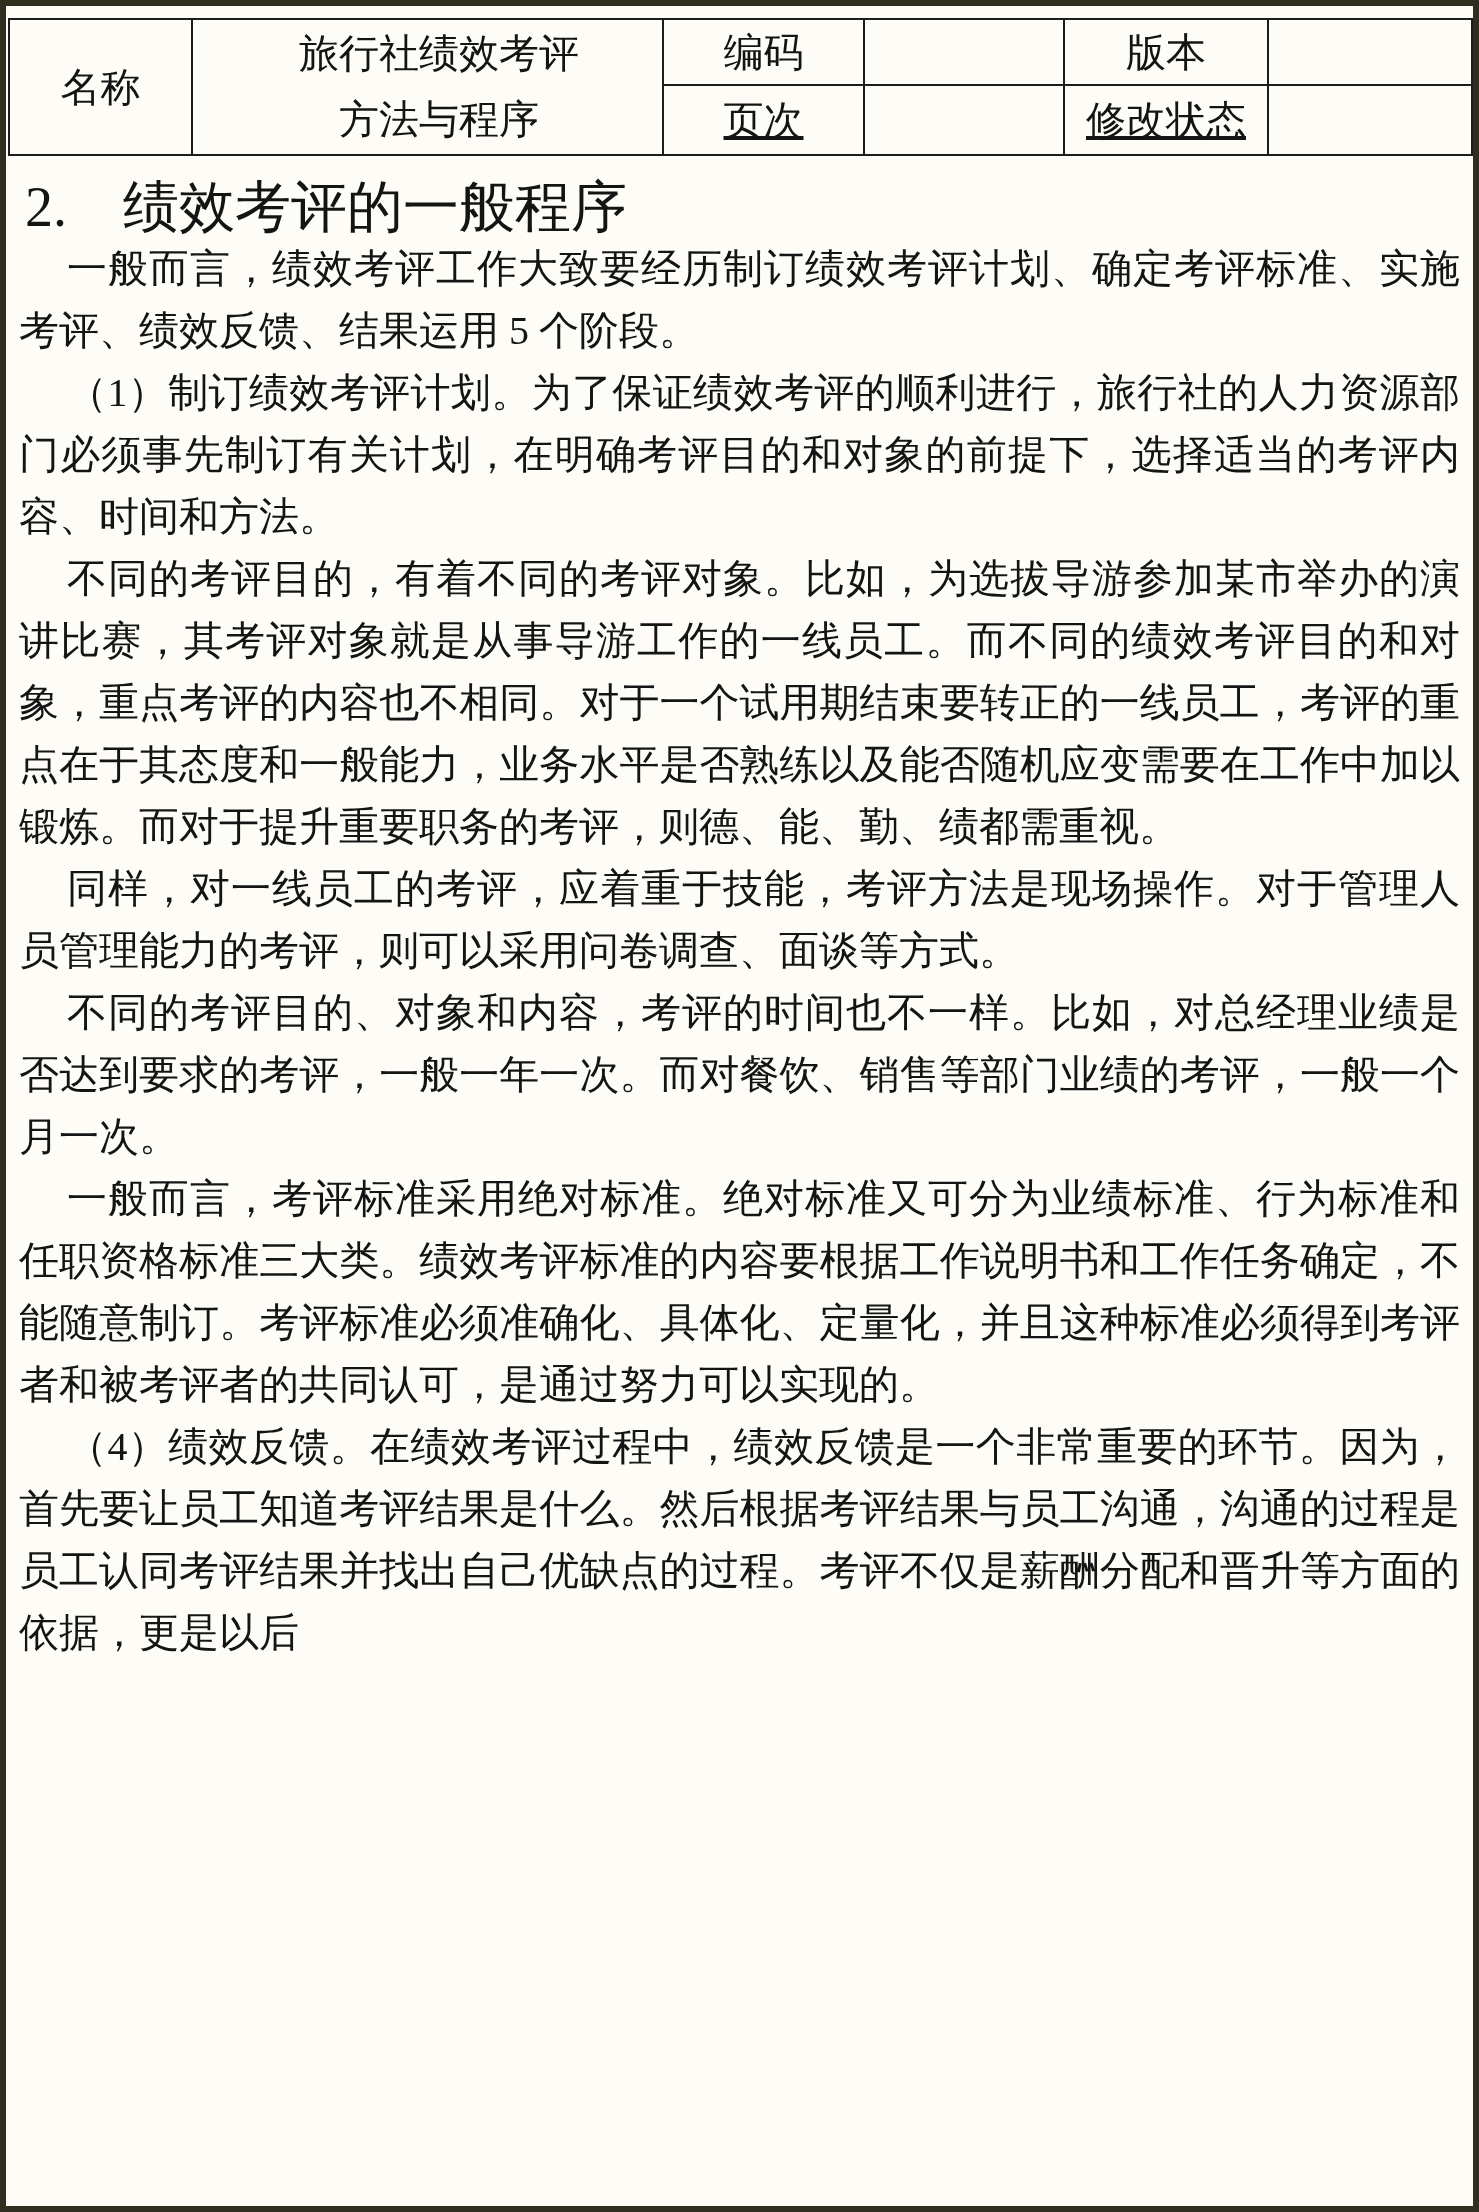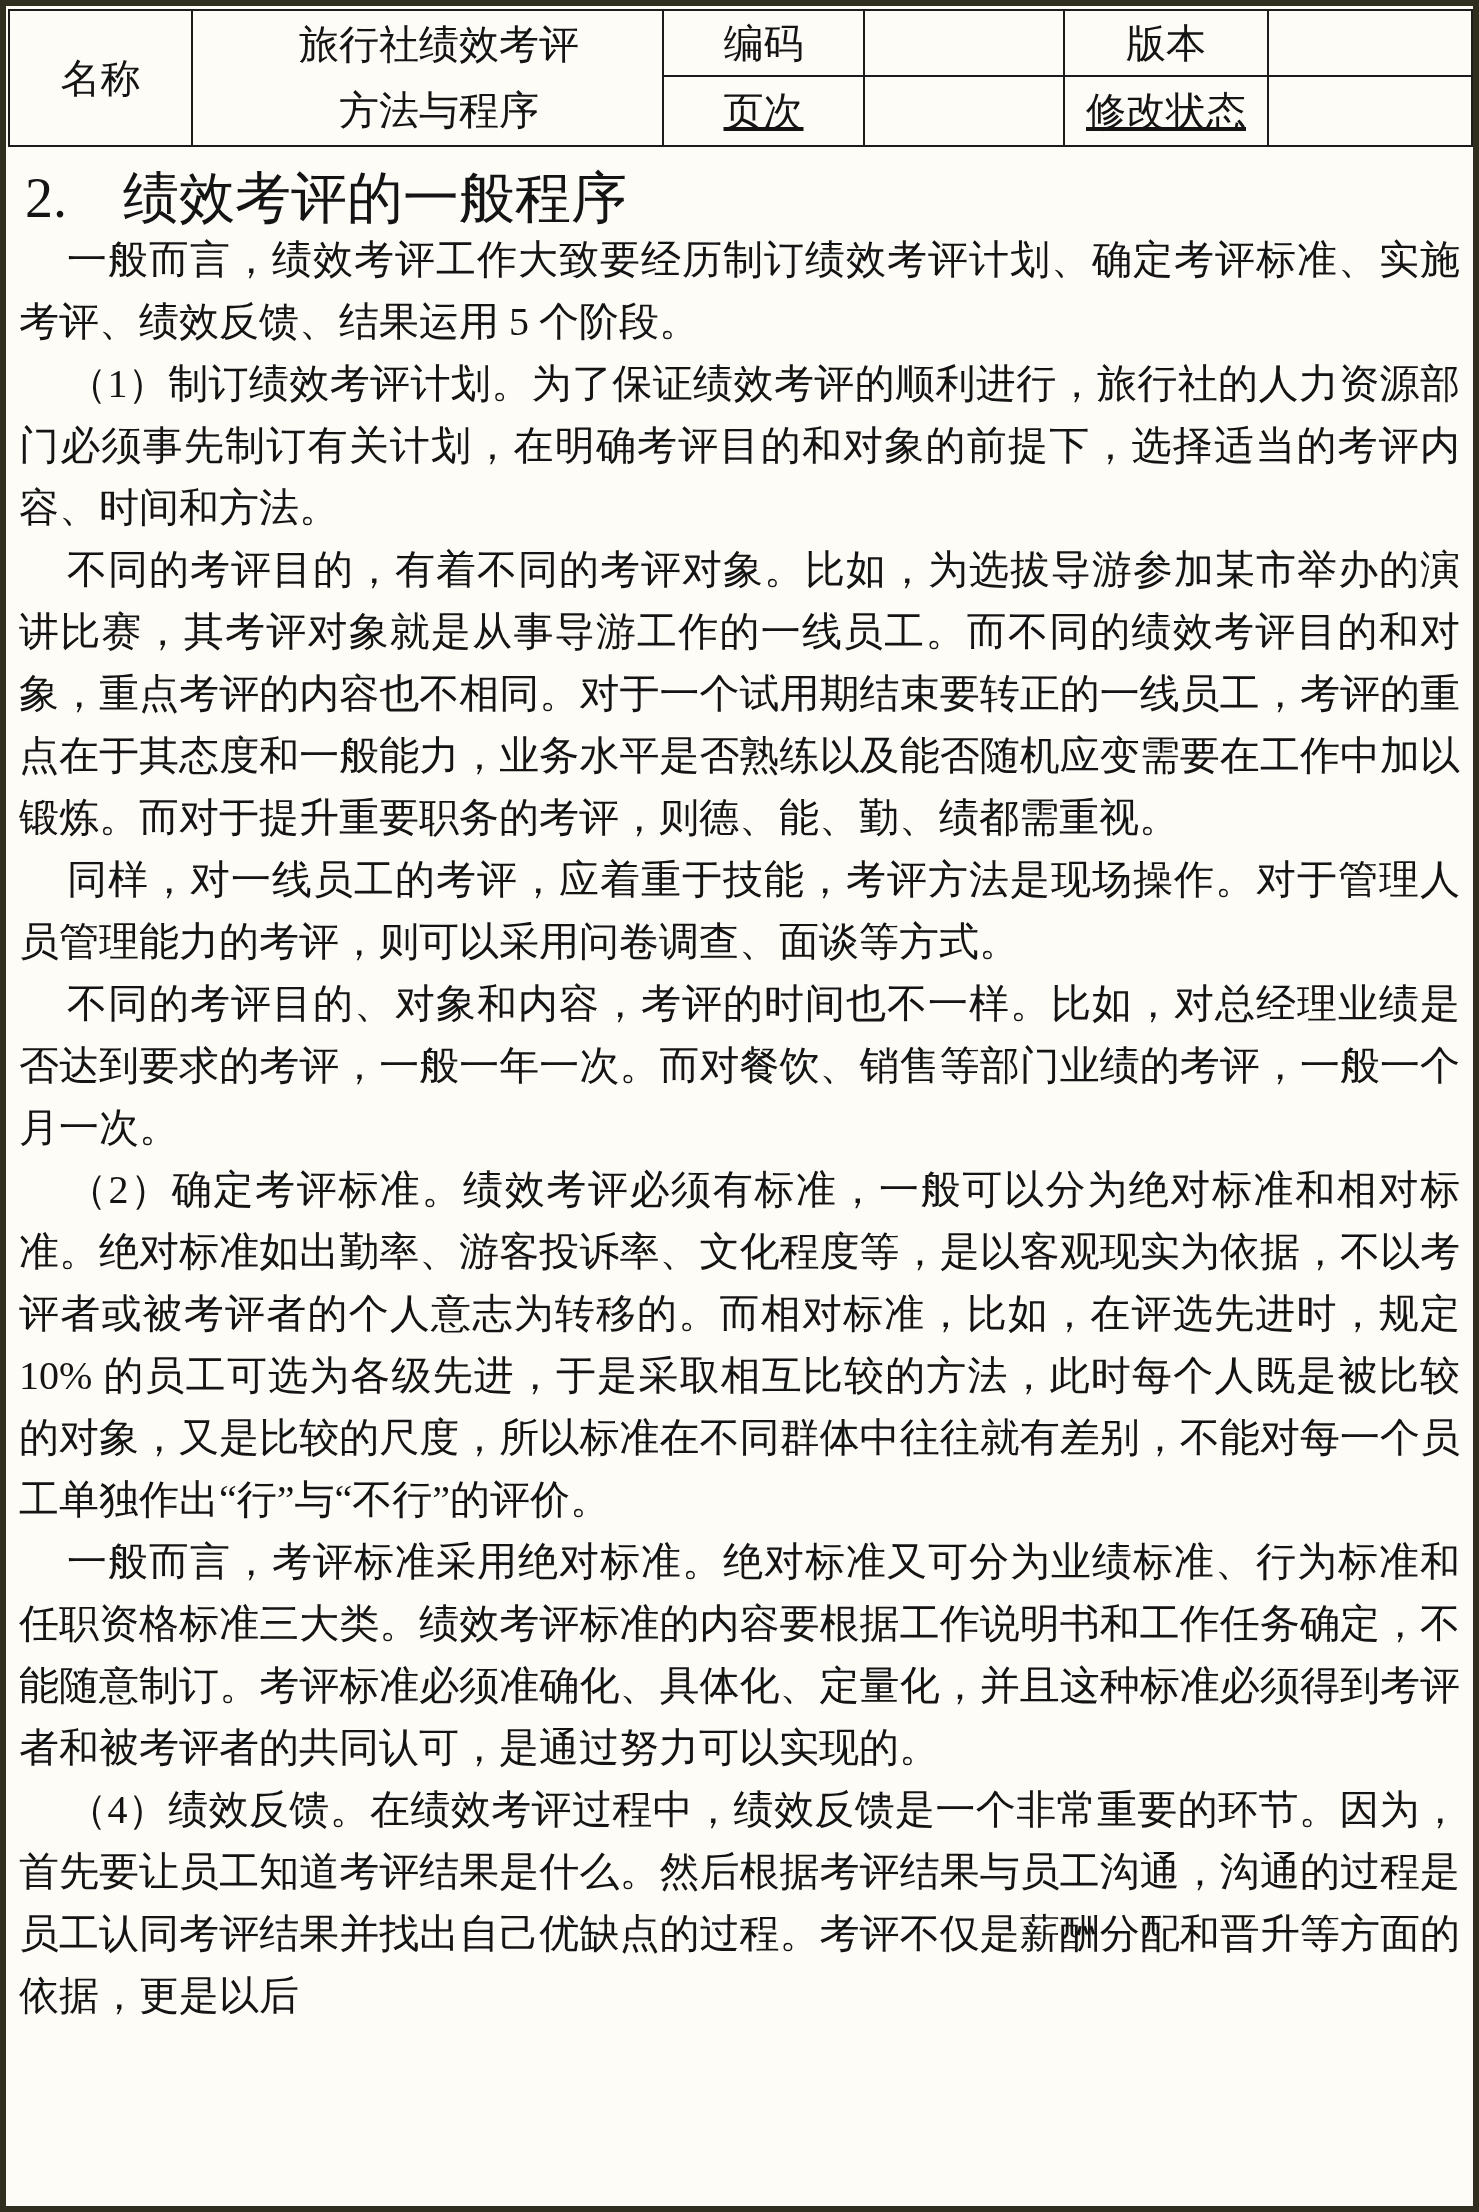--- a/index.html
+++ b/index.html
@@ -14,21 +14,21 @@
     overflow: hidden;
     font-family: "Liberation Serif", "DejaVu Serif", serif;
     color: #141414;
   }
   
   table.header-table {
     border-collapse: collapse;
     table-layout: fixed;
     width: 1463px;
     margin-left: 2px;
-    margin-top: 3px;
+    margin-top: 12px;
   }
   table.header-table td {
     border: 2px solid #1c1c1c;
     text-align: center;
     vertical-align: middle;
     font-size: 40px;
     padding: 0;
     overflow: hidden;
     white-space: nowrap;
   }
@@ -90,18 +90,17 @@
   </tbody>
     </table>
 
   <div class="doc-body">
     <h2>2.　绩效考评的一般程序</h2>
     <p>一般而言，绩效考评工作大致要经历制订绩效考评计划、确定考评标准、实施考评、绩效反馈、结果运用 5 个阶段。</p>
     <p>（1）制订绩效考评计划。为了保证绩效考评的顺利进行，旅行社的人力资源部门必须事先制订有关计划，在明确考评目的和对象的前提下，选择适当的考评内容、时间和方法。</p>
     <p>不同的考评目的，有着不同的考评对象。比如，为选拔导游参加某市举办的演讲比赛，其考评对象就是从事导游工作的一线员工。而不同的绩效考评目的和对象，重点考评的内容也不相同。对于一个试用期结束要转正的一线员工，考评的重点在于其态度和一般能力，业务水平是否熟练以及能否随机应变需要在工作中加以锻炼。而对于提升重要职务的考评，则德、能、勤、绩都需重视。</p>
     <p>同样，对一线员工的考评，应着重于技能，考评方法是现场操作。对于管理人员管理能力的考评，则可以采用问卷调查、面谈等方式。</p>
     <p>不同的考评目的、对象和内容，考评的时间也不一样。比如，对总经理业绩是否达到要求的考评，一般一年一次。而对餐饮、销售等部门业绩的考评，一般一个月一次。</p>
-    <p>（2）确定考评标准。绩效考评必须有标准，一般可以分为绝对标准和相对标准。绝对标准如出勤率、游客投诉率、文化程度等，是以客观现实为依据，不以考评者或被考评者的个人意志为转移的。而相对标准，比如，在评选先进时，规定 10% 的员工可选为各级先进，于是采取相互比较的方法，此时每个人既是被比较的对象，又是比较的尺度，所以标准在不同群体中往往就有差别，不能对每一个员工单独作出“行”与“不行”的评价。</p>
     <p>一般而言，考评标准采用绝对标准。绝对标准又可分为业绩标准、行为标准和任职资格标准三大类。绩效考评标准的内容要根据工作说明书和工作任务确定，不能随意制订。考评标准必须准确化、具体化、定量化，并且这种标准必须得到考评者和被考评者的共同认可，是通过努力可以实现的。</p>
     <p>（4）绩效反馈。在绩效考评过程中，绩效反馈是一个非常重要的环节。因为，首先要让员工知道考评结果是什么。然后根据考评结果与员工沟通，沟通的过程是员工认同考评结果并找出自己优缺点的过程。考评不仅是薪酬分配和晋升等方面的依据，更是以后</p>
   </div>
 
 </div>
 
 </body></html>

